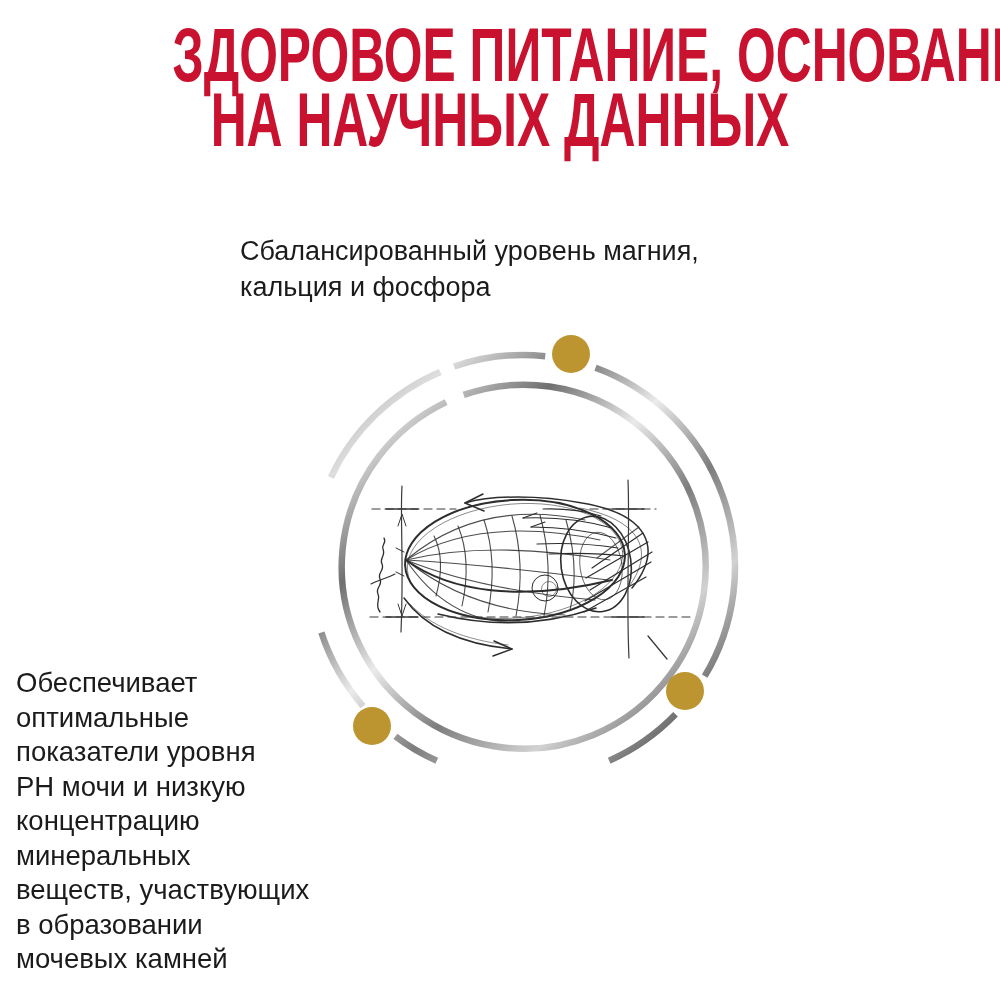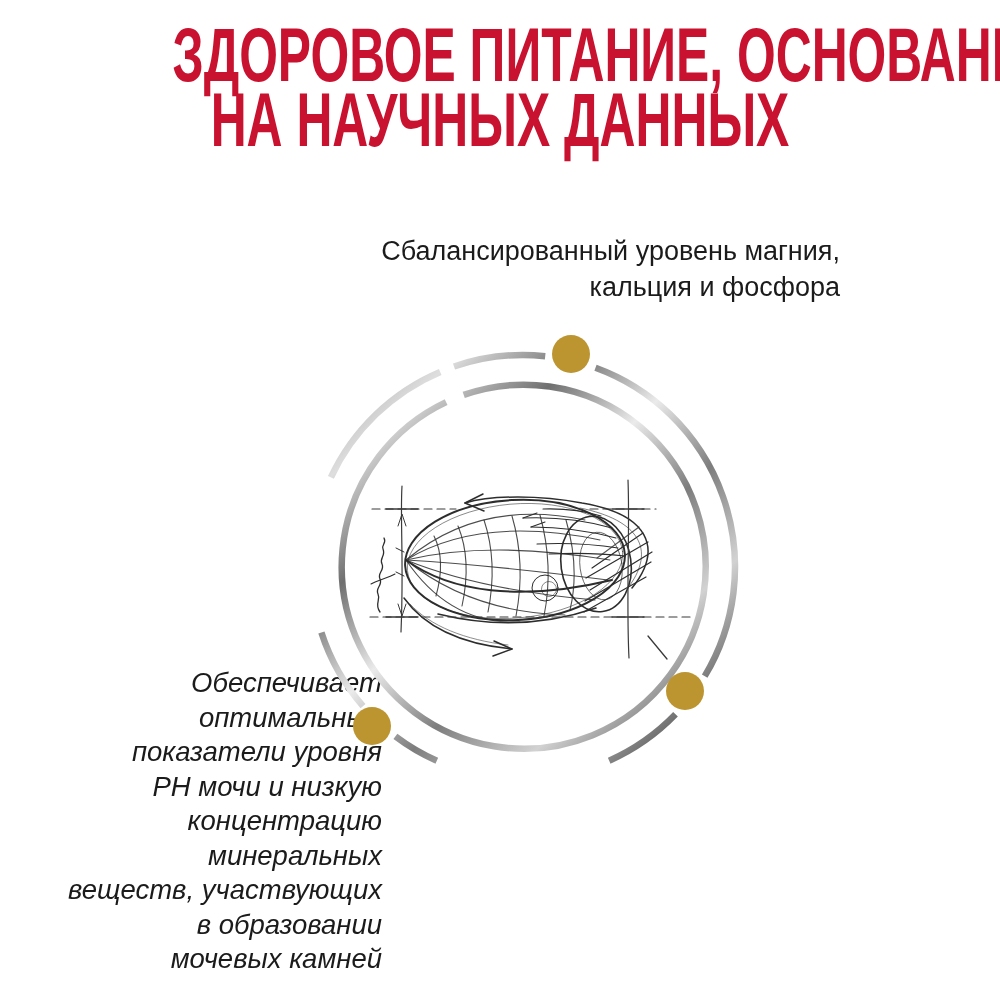--- a/index.html
+++ b/index.html
@@ -13,25 +13,25 @@
     font-family:"Liberation Sans",sans-serif;
   }
   .title{
     position:absolute;top:22px;left:0;width:1000px;margin:0;
     text-align:center;color:var(--red);font-weight:700;font-size:76px;line-height:65px;
     transform:scaleX(0.655);transform-origin:50% 0;
     letter-spacing:0;
   }
   .title span{display:block;white-space:nowrap;}
   .callout{
-    position:absolute;color:var(--ink);text-align:right;white-space:pre-line;
+    position:absolute;color:var(--ink);text-align:left;white-space:pre-line;
     font-weight:400;
   }
   .callout.top{left:240px;top:233px;width:600px;font-size:27px;line-height:36px;}
-  .callout.left{left:22px;top:666px;width:360px;font-size:27.5px;line-height:34.5px;font-style:italic;}
+  .callout.left{left:16px;top:666px;width:360px;font-size:27.5px;line-height:34.5px;}
   .callout.right{left:691px;top:688px;width:300px;font-size:27.5px;line-height:33px;}
   .figure{position:absolute;left:290px;top:325px;width:480px;height:460px;}
   .ring{fill:none;stroke:url(#met);}
   .dot{fill:var(--gold);}
   .sk{fill:none;stroke:#2d2d2d;stroke-linecap:round;}
   .dim{fill:none;stroke:#3a3a3a;stroke-linecap:round;}
 </style>
 </head>
 <body>
 

